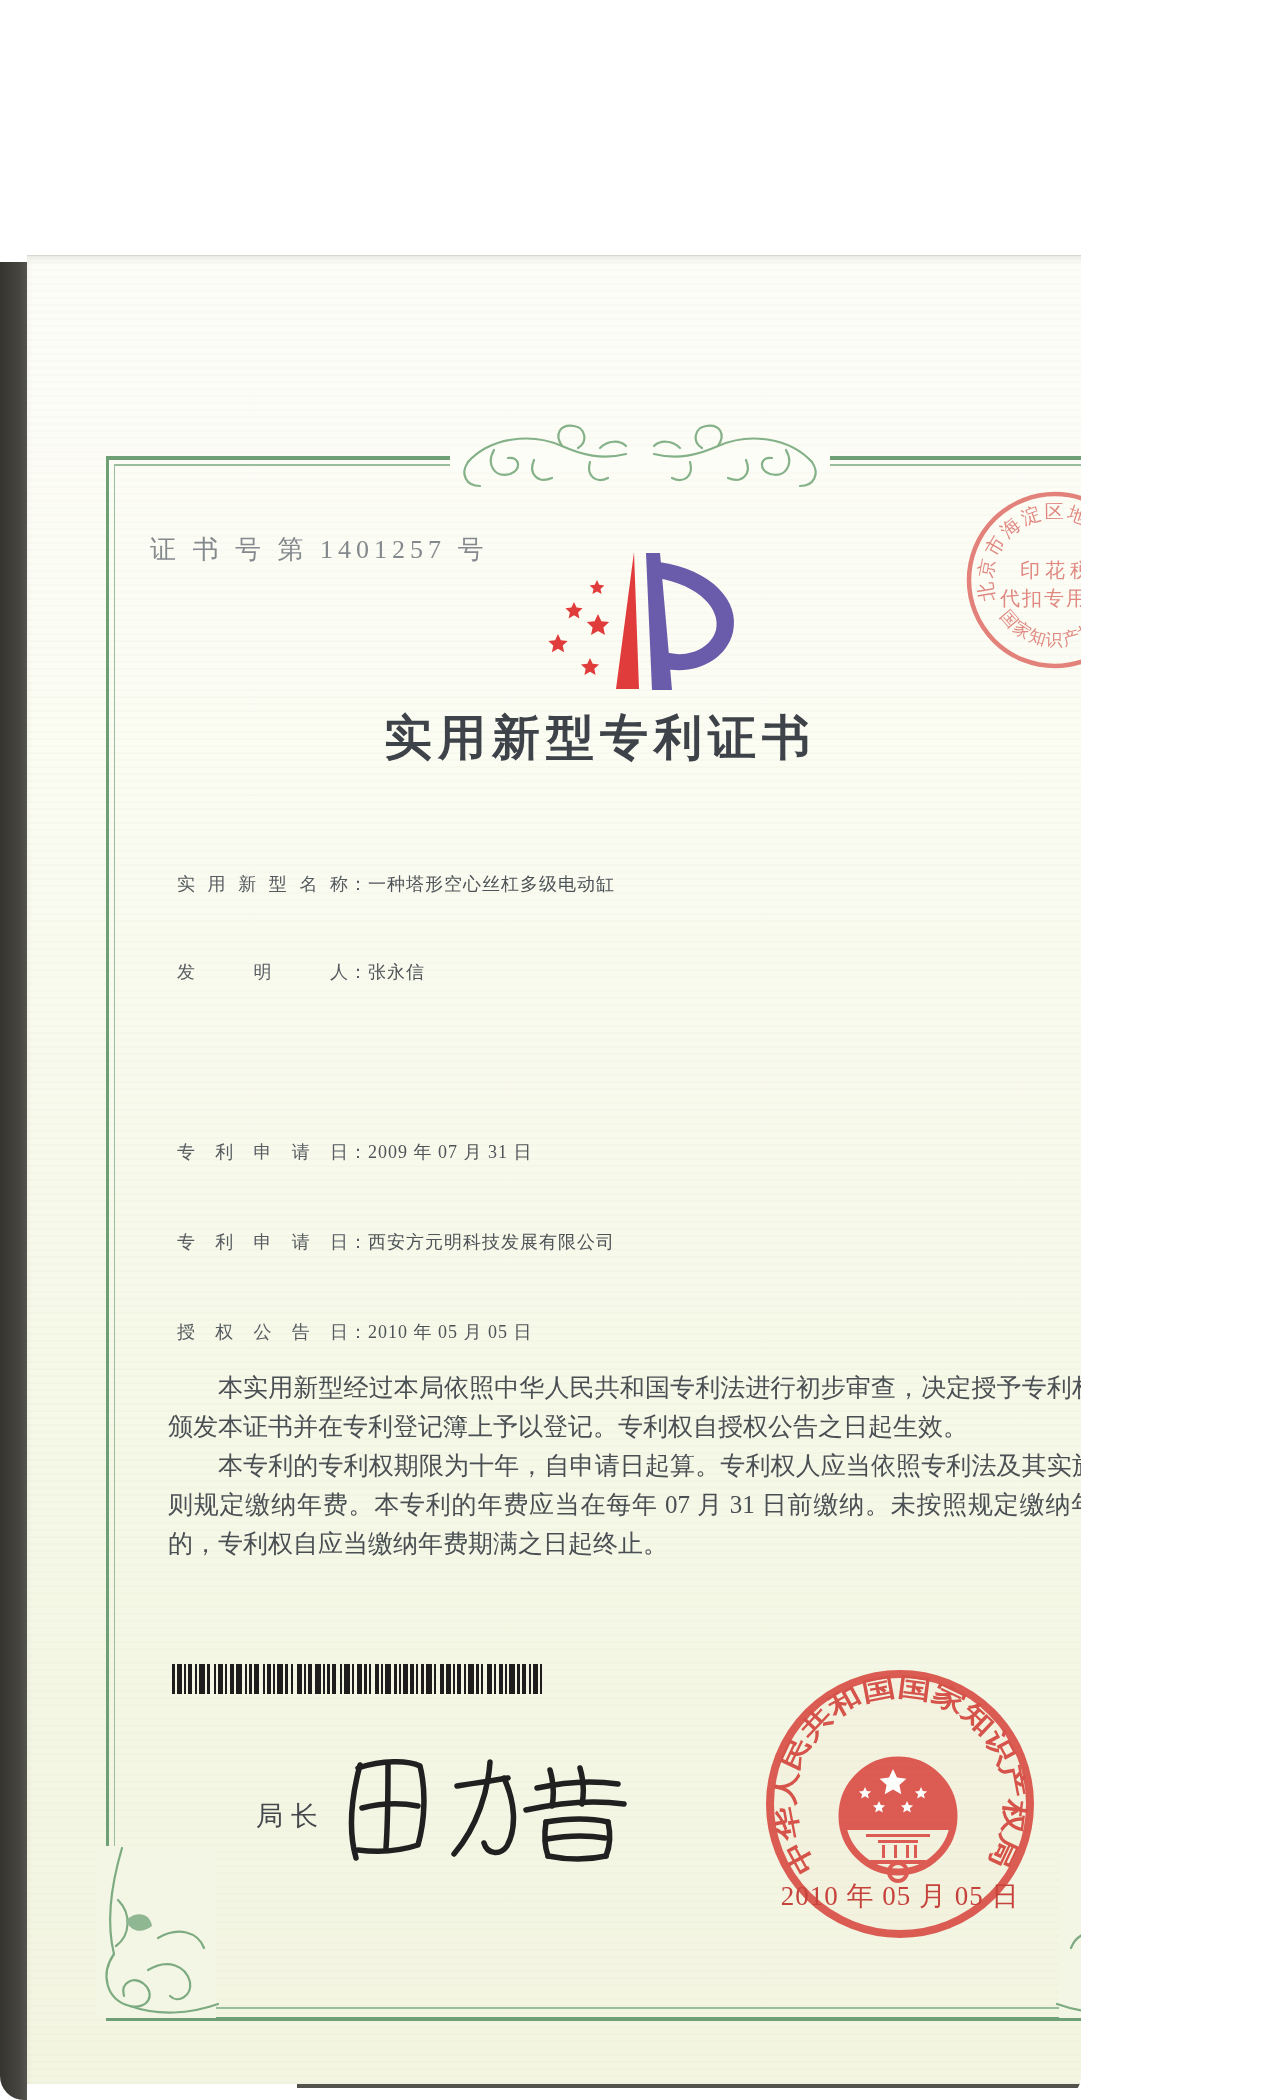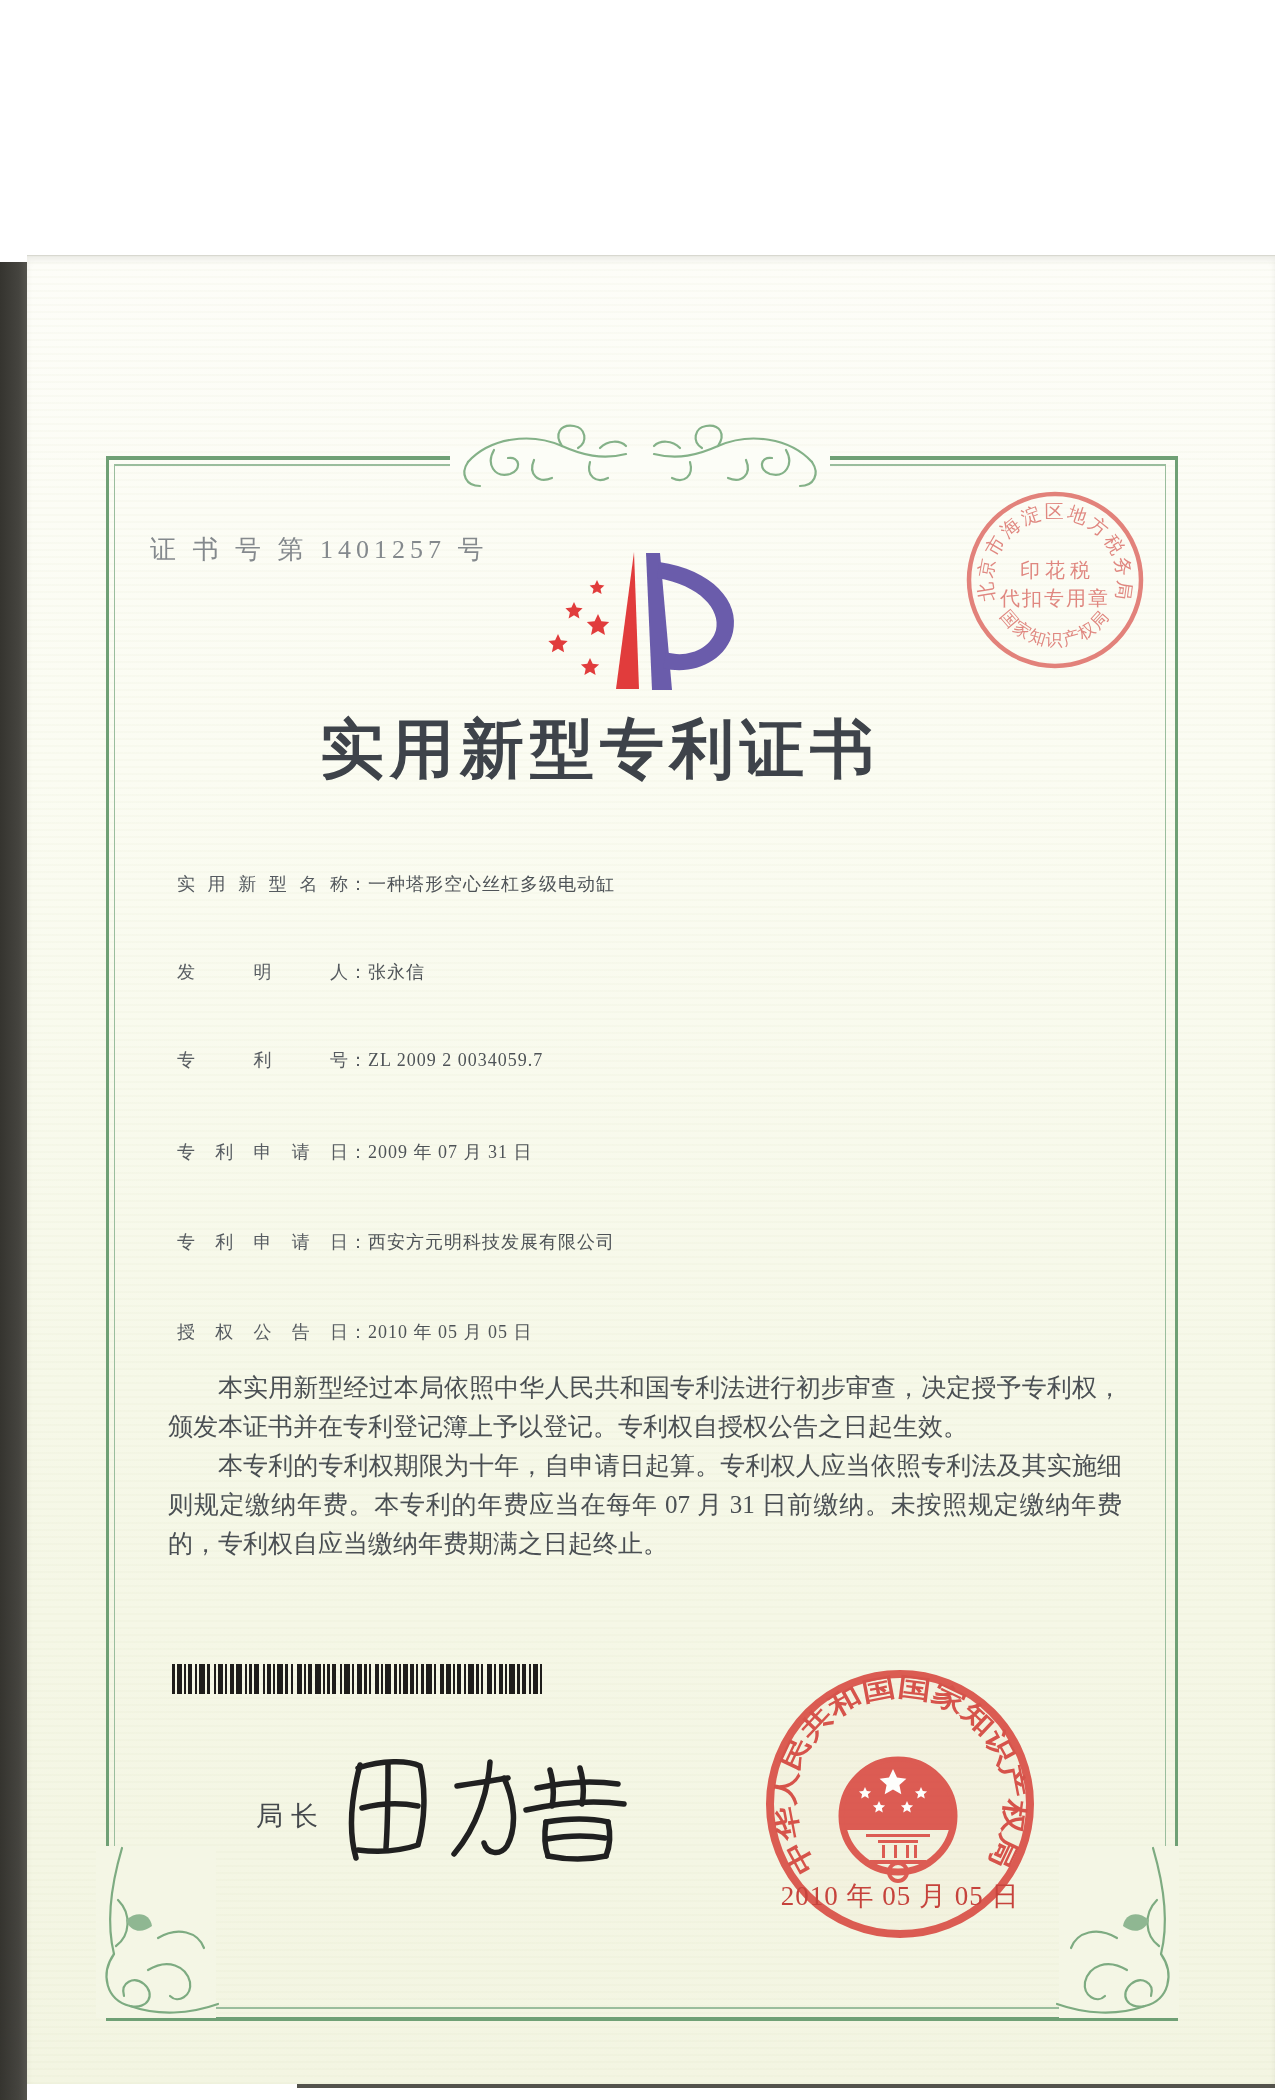--- a/index.html
+++ b/index.html
@@ -1,37 +1,37 @@
 <!DOCTYPE html>
 <html><head>
 <meta charset="utf-8">
 <style>
   html,body{margin:0;padding:0;background:#ffffff;}
-  #shot{position:relative;width:1275px;height:2100px;background:#ffffff;overflow:hidden;
-        font-family:"Liberation Serif","DejaVu Serif",serif;}
+  #shot{position:relative;width:1081px;height:2100px;background:#ffffff;overflow:hidden;
+        font-family:"Liberation Serif","DejaVu Serif",serif;border-radius:24px;}
   
   .scan-strip-left{position:absolute;left:0;top:262px;width:27px;height:1838px;
         background:linear-gradient(90deg,#35342f,#45443f 70%,#55544e);}
   .scan-edge-bottom{position:absolute;left:297px;top:2083px;width:978px;height:5px;background:#53524c;}
   
   .page{position:absolute;left:27px;top:255px;width:1248px;height:1828px;
         background:
           repeating-linear-gradient(0deg, rgba(175,185,135,0.045) 0 2px, rgba(0,0,0,0) 2px 7px),
           linear-gradient(180deg,#fdfdf8 0%,#fbfcf2 28%,#f6f8e8 62%,#f3f5e2 100%);
         border-top:1px solid #d8d8d0;
         box-shadow:inset 0 4px 6px rgba(0,0,0,0.07);}
   
   .frame-outer{position:absolute;left:106px;top:456px;width:1066px;height:1558px;
         border:3px solid #6fa075;}
   .frame-inner{position:absolute;left:114px;top:464px;width:1050px;height:1542px;
         border:1px solid #9abd9d;}
   .cert-no{position:absolute;left:150px;top:532px;font-size:26px;color:#84898d;letter-spacing:5px;}
   .logo{position:absolute;left:535px;top:540px;}
   .title{position:absolute;left:320px;top:706px;width:560px;text-align:center;
-        font-size:64px;font-weight:600;color:#3e434a;letter-spacing:6px;white-space:nowrap;}
+        font-size:48px;font-weight:600;color:#3e434a;letter-spacing:6px;white-space:nowrap;}
   .field{position:absolute;left:177px;font-size:18px;color:#565b60;letter-spacing:1px;white-space:nowrap;}
   .flabel{display:inline-block;width:172px;text-align:justify;text-align-last:justify;}
   .fvalue{color:#4e5357;}
   .bodytext{position:absolute;left:168px;top:1368px;width:954px;font-size:25px;line-height:39px;
         color:#4a4f53;text-align:justify;}
   .bodytext p{margin:0;text-indent:2em;}
   .barcode{position:absolute;left:172px;top:1664px;width:372px;height:30px;display:flex;
         align-items:stretch;overflow:hidden;}
   .barcode .bar{background:#1e1d1b;height:100%;flex:0 0 auto;}
   .barcode .space{background:transparent;height:100%;flex:0 0 auto;}
@@ -148,23 +148,20 @@
     </svg>
   </div>
 
   <div class="title">实用新型专利证书</div>
 
   <div class="field" style="top:872px;">
     <span class="flabel">实用新型名称</span><span>：</span><span class="fvalue">一种塔形空心丝杠多级电动缸</span>
   </div>
   <div class="field" style="top:960px;">
     <span class="flabel">发明人</span><span>：</span><span class="fvalue">张永信</span>
-  </div>
-  <div class="field" style="top:1048px;">
-    <span class="flabel">专利号</span><span>：</span><span class="fvalue">ZL 2009 2 0034059.7</span>
   </div>
   <div class="field" style="top:1140px;">
     <span class="flabel">专利申请日</span><span>：</span><span class="fvalue">2009 年 07 月 31 日</span>
   </div>
   <div class="field" style="top:1230px;">
     <span class="flabel">专利申请日</span><span>：</span><span class="fvalue">西安方元明科技发展有限公司</span>
   </div>
   <div class="field" style="top:1320px;">
     <span class="flabel">授权公告日</span><span>：</span><span class="fvalue">2010 年 05 月 05 日</span>
   </div>

